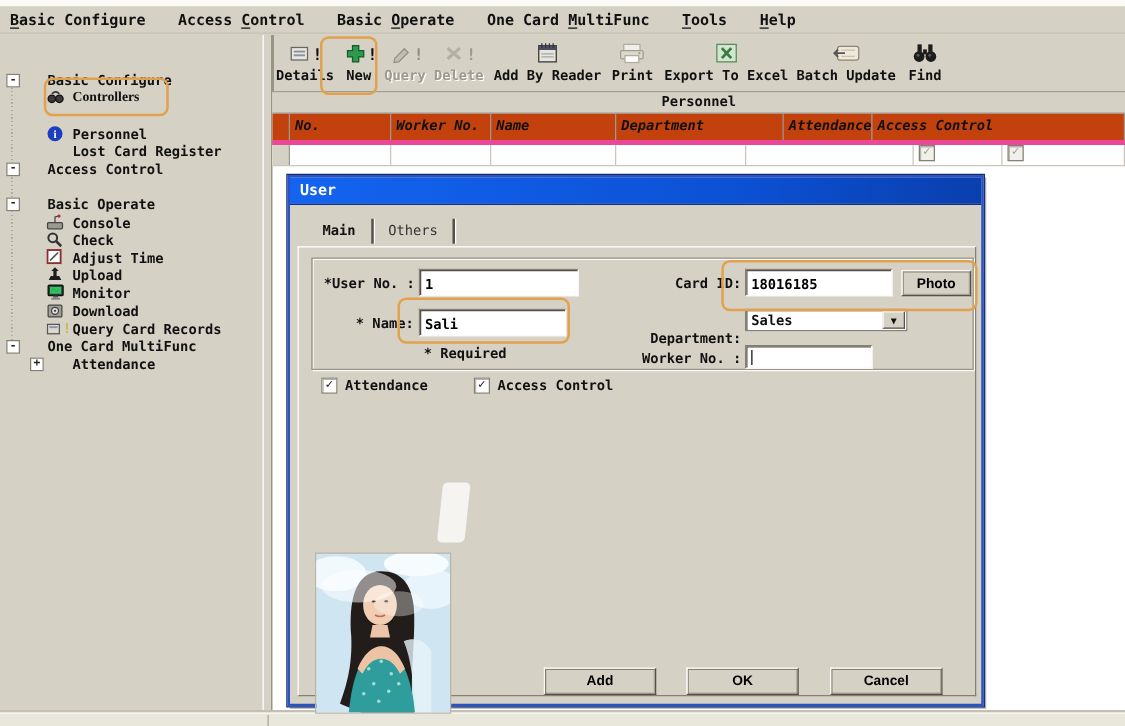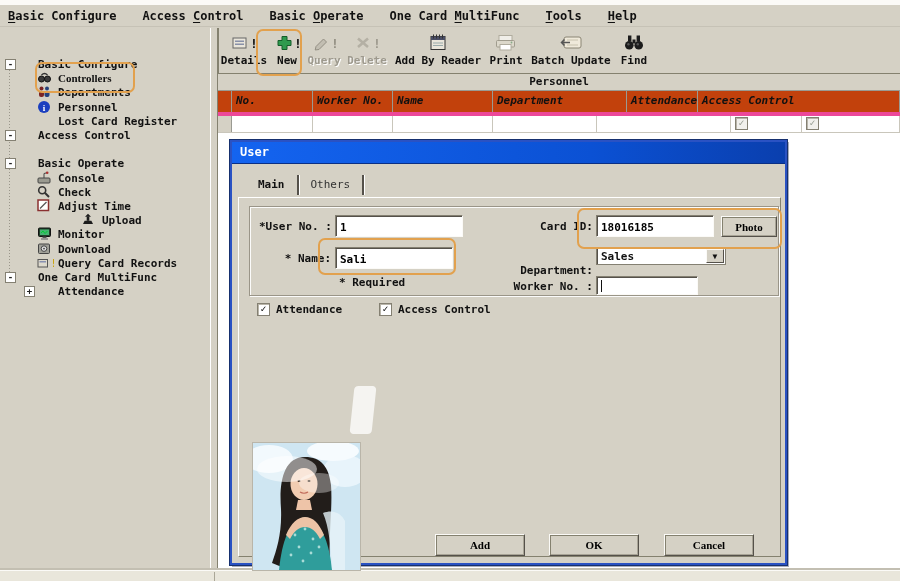--- a/index.html
+++ b/index.html
@@ -59,21 +59,21 @@
   .tabpage{position:absolute;left:6px;top:55px;width:541px;height:358px;
     border-top:1px solid #fff;border-left:1px solid #fff;border-right:1px solid #84816f;border-bottom:1px solid #84816f;}
   .groupbox{position:absolute;left:10px;top:8px;width:528px;height:88px;border:1px solid #9a9588;
     box-shadow:inset 1px 1px 0 rgba(255,255,255,.9),1px 1px 0 rgba(255,255,255,.9);}
   .fld-label{position:absolute;font-weight:bold;text-align:right;white-space:nowrap;}
   .txt{position:absolute;background:#fff;border:1px solid #848072;border-right-color:#fbfaf7;border-bottom-color:#fbfaf7;
     box-shadow:inset 1px 1px 0 #55514a;font-family:"DejaVu Sans Mono",monospace;font-size:11px;font-weight:bold;
     padding:2px 0 0 4px;box-sizing:border-box;outline:none;}
   .btn{position:absolute;background:#d5d1c5;border-top:1px solid #fbfaf7;border-left:1px solid #fbfaf7;
     border-right:1px solid #55514a;border-bottom:1px solid #55514a;box-shadow:1px 1px 0 #84816f inset, -1px -1px 0 #a8a496 inset;
-    font-family:Liberation Serif, serif;font-weight:bold;font-size:11px;text-align:center;cursor:default;box-sizing:border-box;}
+    font-family:Liberation Sans, sans-serif;font-weight:bold;font-size:11px;text-align:center;cursor:default;box-sizing:border-box;}
   .dropdown{position:absolute;background:#fff;border:1px solid #848072;box-shadow:inset 1px 1px 0 #55514a;box-sizing:border-box;}
   .dropdown .dd-value{position:absolute;left:4px;top:2px;font-weight:bold;}
   .dropdown .dd-arrow{position:absolute;right:1px;top:1px;width:16px;bottom:1px;background:#d5d1c5;
     border-top:1px solid #fbfaf7;border-left:1px solid #fbfaf7;border-right:1px solid #55514a;border-bottom:1px solid #55514a;
     text-align:center;font-size:8px;line-height:14px;color:#111;}
   .caret{display:inline-block;width:1px;height:12px;background:#111;vertical-align:middle;}
   .photo-box{position:absolute;left:13px;top:244px;width:107px;height:127px;border:1px solid #b9b5a9;}
   .watermark-frag{position:absolute;left:352px;top:386px;width:22px;height:48px;background:rgba(255,255,255,.75);
     border-radius:4px;z-index:11;transform:skewX(-6deg);}
   
@@ -102,29 +102,20 @@
         <span class="tree-label" style="left: 38px;">Basic Configure</span>
       </div>
       <div class="tree-row" style="top: 44.2px;">
         <span class="tree-icon" style="left: 37px;"><svg width="15" height="13">
             <circle cx="4.5" cy="8" r="3" fill="#3a3a3a" stroke="#111"></circle>
             <circle cx="10.5" cy="8" r="3" fill="#3a3a3a" stroke="#111"></circle>
             <path d="M4.5 4 Q7.5 1 10.5 4" stroke="#333" fill="none" stroke-width="1.3"></path>
           </svg></span>
         <span class="tree-label" style="left: 58px; font-family: Liberation Serif, serif;">Controllers</span>
       </div>
-      <div class="tree-row" style="top: 58.4px;">
-        <span class="tree-icon" style="left: 37px;"><svg width="15" height="13">
-            <circle cx="4.5" cy="3.5" r="2" fill="#7a2424"></circle>
-            <circle cx="10" cy="3.5" r="2" fill="#24407a"></circle>
-            <rect x="2" y="6" width="5" height="6" rx="2" fill="#7a2424"></rect>
-            <rect x="7.5" y="6" width="5" height="6" rx="2" fill="#24407a"></rect>
-          </svg></span>
-        <span class="tree-label" style="left: 58px;">Departments</span>
-      </div>
       <div class="tree-row" style="top: 72.6px;">
         <span class="tree-icon" style="left: 37px;"><svg width="14" height="14">
             <circle cx="7" cy="7" r="6" fill="#1b3fbf"></circle>
             <text x="7" y="10.5" font-size="9" fill="#fff" text-anchor="middle" font-family="serif" font-weight="bold">i</text>
           </svg></span>
         <span class="tree-label" style="left: 58px;">Personnel</span>
       </div>
       <div class="tree-row" style="top: 86.8px;">
         <span class="tree-label" style="left: 58px;">Lost Card Register</span>
       </div>
@@ -151,21 +142,21 @@
           </svg></span>
         <span class="tree-label" style="left: 58px;">Check</span>
       </div>
       <div class="tree-row" style="top: 172px;">
         <span class="tree-icon" style="left: 37px;"><svg width="14" height="13">
             <rect x="1" y="1" width="10.5" height="10.5" fill="#fff" stroke="#8a3030" stroke-width="1.5"></rect>
             <path d="M3 9.5 L9.5 3" stroke="#555" stroke-width="1.3"></path>
           </svg></span>
         <span class="tree-label" style="left: 58px;">Adjust Time</span>
       </div>
-      <div class="tree-row" style="top: 186.2px; margin-left: 44px;">
+      <div class="tree-row" style="top: 186.2px;">
         <span class="tree-icon" style="left: 37px;"><svg width="15" height="13">
             <path d="M2 11 h10 l-1.6-3.2 h-6.8 z" fill="#1c1c1c"></path>
             <rect x="5.7" y="3.5" width="2.6" height="4.3" fill="#1c1c1c"></rect>
             <path d="M4 3.8 h6 L7 0.8 z" fill="#1c1c1c"></path>
           </svg></span>
         <span class="tree-label" style="left: 58px;">Upload</span>
       </div>
       <div class="tree-row" style="top: 200.4px;">
         <span class="tree-icon" style="left: 37px;"><svg width="15" height="14">
             <rect x="1.5" y="1" width="12" height="8.5" rx="1" fill="#20402a" stroke="#111"></rect>
@@ -258,20 +249,29 @@
         <div class="tb-btn" style="width: 40px;">
           <div class="tb-icon">
             <svg width="24" height="17">
               <rect x="5" y="1.5" width="13" height="5" fill="#f0eee8" stroke="#b0ac9e"></rect>
               <rect x="2.5" y="6.5" width="18" height="6.5" rx="1" fill="#dcd8cb" stroke="#a09c8e"></rect>
               <rect x="6" y="10.5" width="11" height="5.5" fill="#fff" stroke="#b0ac9e"></rect>
               <circle cx="17.5" cy="8.5" r="0.9" fill="#8a8"></circle>
             </svg>
           </div>
           <div class="tb-label">Print</div>
+        </div>
+        <div class="tb-btn" style="width: 102px;">
+          <div class="tb-icon">
+            <svg width="19" height="17">
+              <rect x="1.5" y="1.5" width="15.5" height="14" fill="#d2e4d2" stroke="#5a8a5a"></rect>
+              <path d="M5.5 4.5 L13 12.5 M13 4.5 L5.5 12.5" stroke="#3a7a3a" stroke-width="2.2"></path>
+            </svg>
+          </div>
+          <div class="tb-label">Export To Excel</div>
         </div>
         <div class="tb-btn" style="width: 82px;">
           <div class="tb-icon">
             <svg width="24" height="15">
               <rect x="5" y="2" width="17" height="11" rx="2" fill="#efe9da" stroke="#8a8574"></rect>
               <path d="M11 7.5 H2.5 M5.5 4.5 L2.5 7.5 l3 3" stroke="#555" fill="none" stroke-width="1.5"></path>
               <path d="M8 5 h11 M8 10 h11" stroke="#c8c2ae" fill="none"></path>
             </svg>
           </div>
           <div class="tb-label">Batch Update</div>

